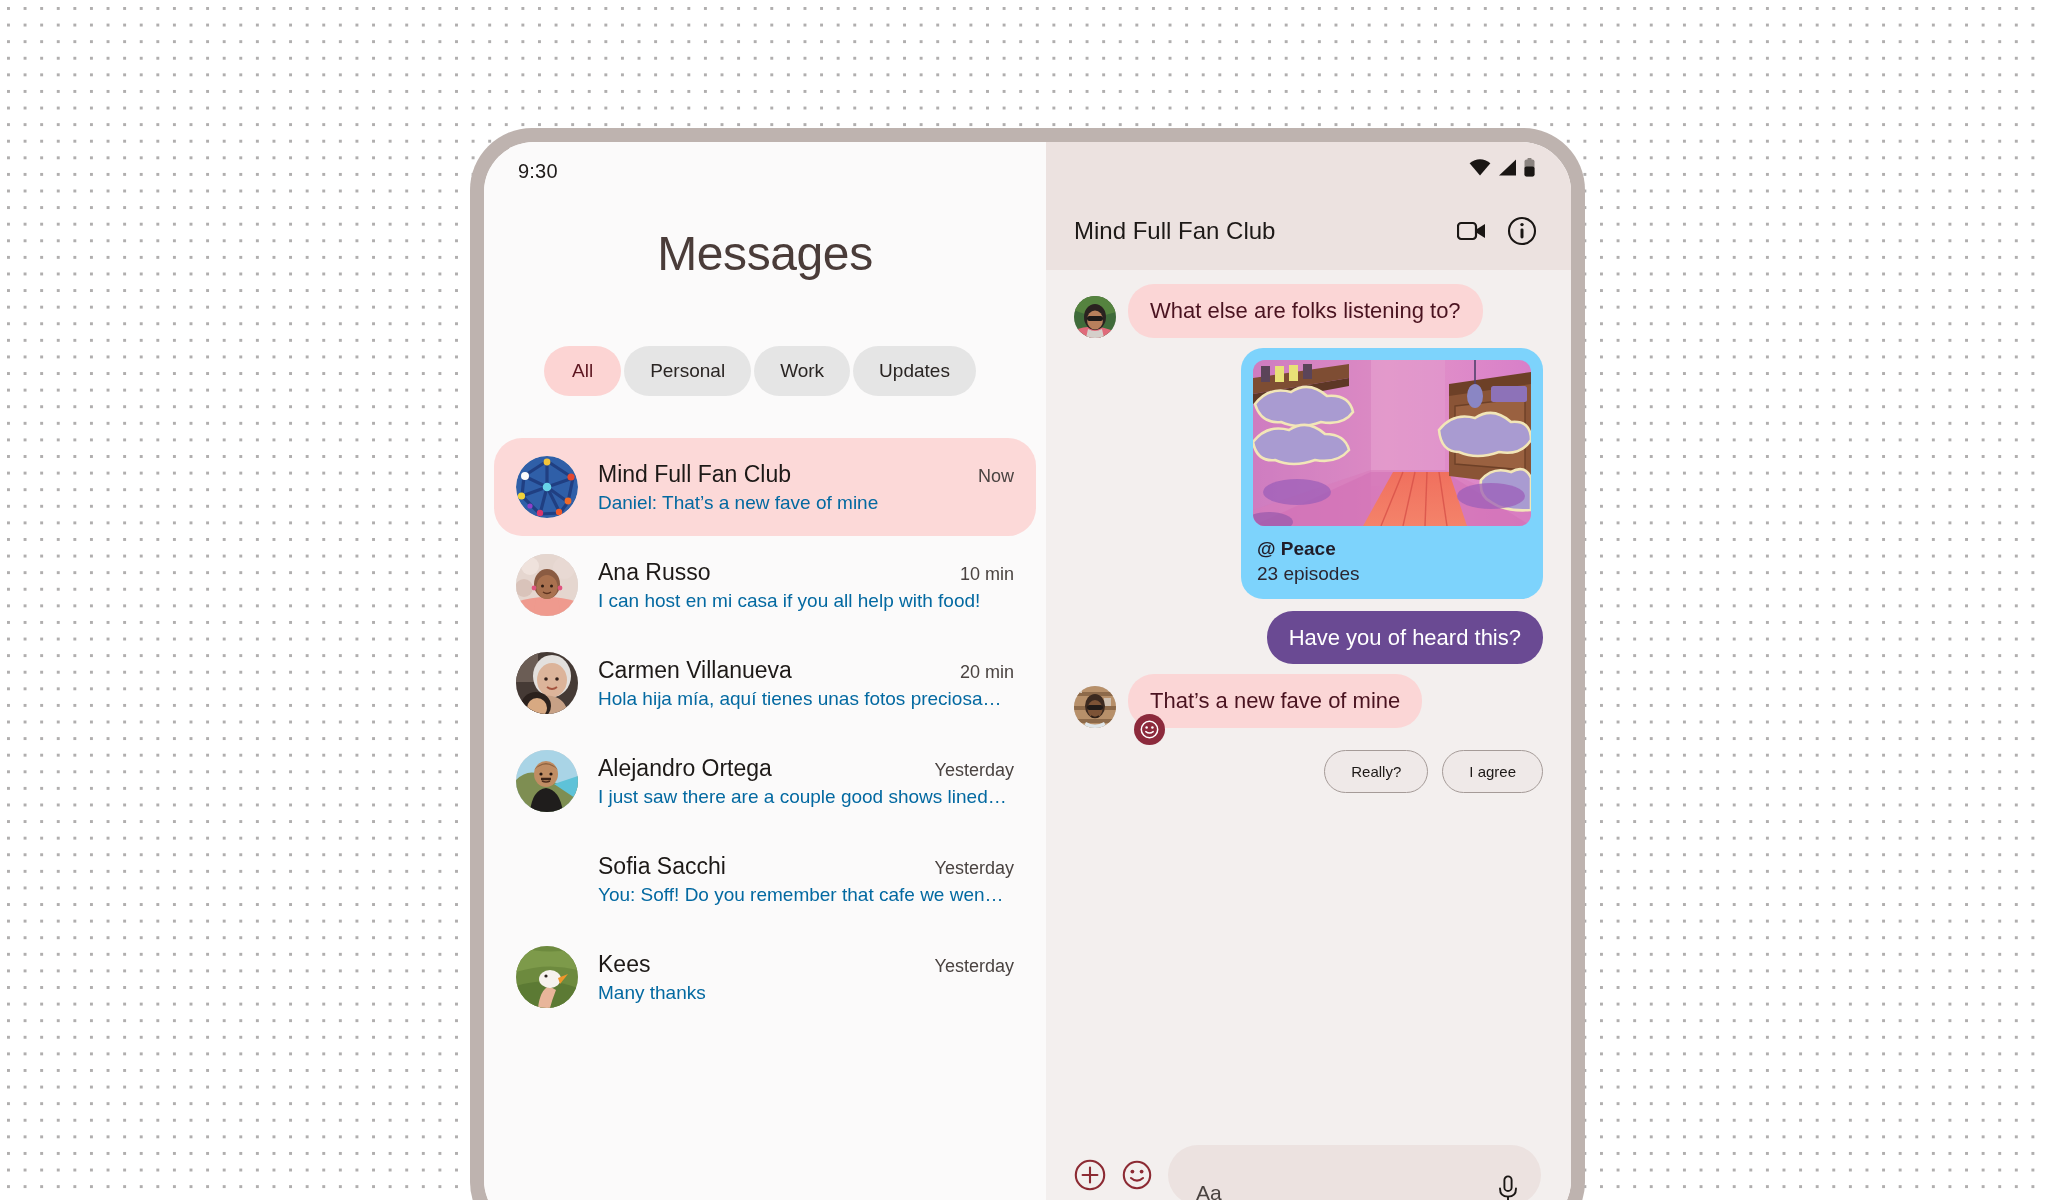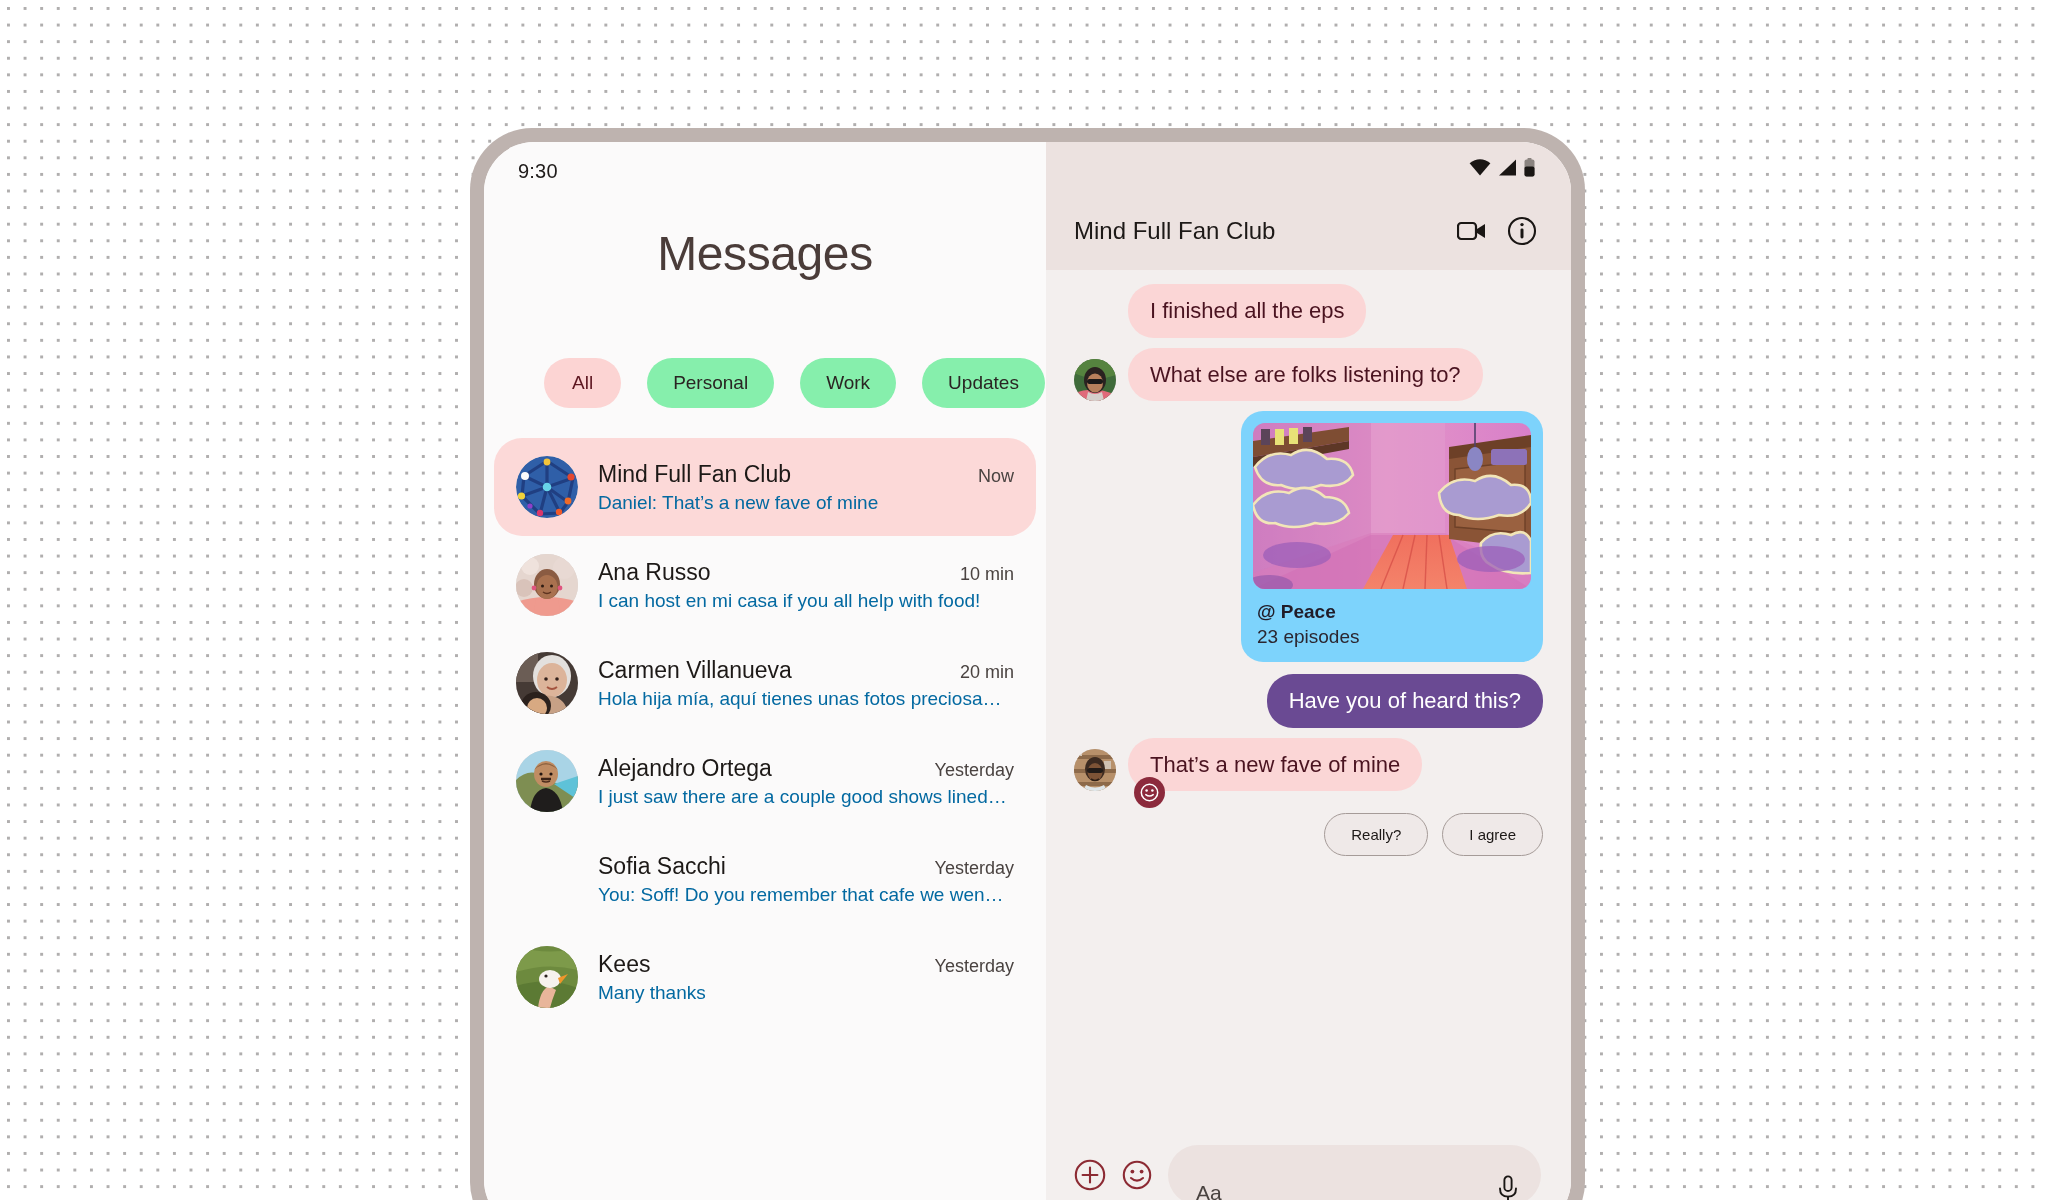--- a/index.html
+++ b/index.html
@@ -59,28 +59,28 @@
     position: absolute;
     top: 84px; left: 0; right: 0;
     text-align: center;
     font-size: 48px;
     font-weight: 400;
     color: #4a3c39;
     letter-spacing: -0.4px;
   }
   #filter-chips {
     position: absolute;
-    top: 216px; left: 60px;
-    display: flex;
-    gap: 26px;
+    top: 204px; left: 60px;
+    display: flex;
+    gap: 3px;
   }
   .chip {
     height: 50px;
     border-radius: 25px;
-    background: #86efac;
+    background: #e5e5e5;
     color: #2a2523;
     font-size: 19px;
     display: flex; align-items: center; justify-content: center;
     padding: 0 26px;
     white-space: nowrap;
   }
   .chip.selected {
     background: #fcd4d3;
     color: #5d1620;
     padding: 0 28px;
@@ -478,24 +478,20 @@
             <svg class="ic" width="30" height="30" viewBox="0 0 30 30">
               <circle cx="15" cy="15" r="13" fill="none" stroke="#1a1614" stroke-width="2.1"></circle>
               <circle cx="15" cy="8.6" r="1.7" fill="#1a1614"></circle>
               <rect x="13.5" y="12.4" width="3" height="10" rx="1.4" fill="#1a1614"></rect>
             </svg>
           </div>
         </div>
 
         <div id="chat-scroll">
 
-          <div class="msg-row">
-            <div class="msg-avatar spacer"></div>
-            <div class="bubble in">I finished all the eps</div>
-          </div>
 
           <div class="msg-row">
             <div class="msg-avatar">
               <svg class="av-img" viewBox="0 0 42 42">
                 <rect width="42" height="42" fill="#3f6b3a"></rect>
                 <path d="M0 0 L42 0 L42 16 Q21 24 0 14Z" fill="#55833f"></path>
                 <path d="M0 34 Q21 26 42 36 L42 42 L0 42Z" fill="#e06a7a"></path>
                 <ellipse cx="21" cy="21" rx="11" ry="13" fill="#2a2220"></ellipse>
                 <ellipse cx="21" cy="24" rx="8" ry="9.5" fill="#b8805c"></ellipse>
                 <rect x="13" y="20" width="16" height="5" rx="2.5" fill="#1d1a19"></rect>

